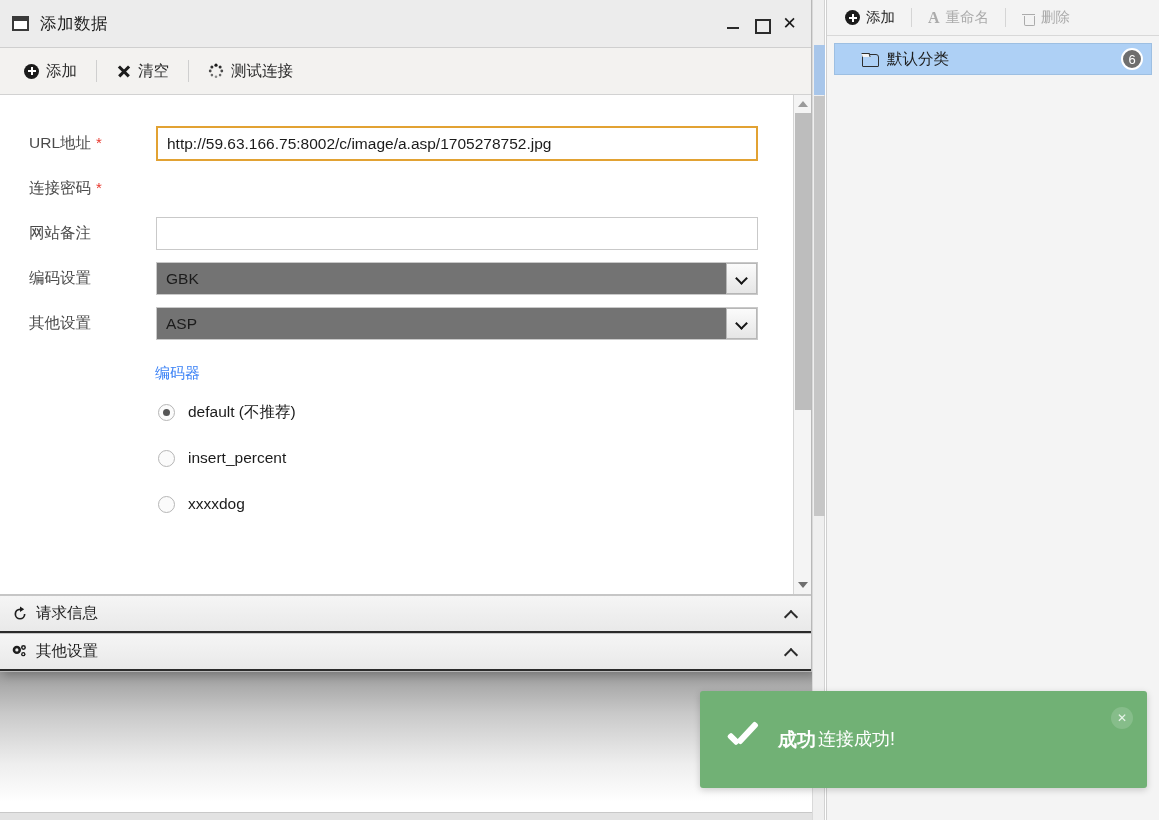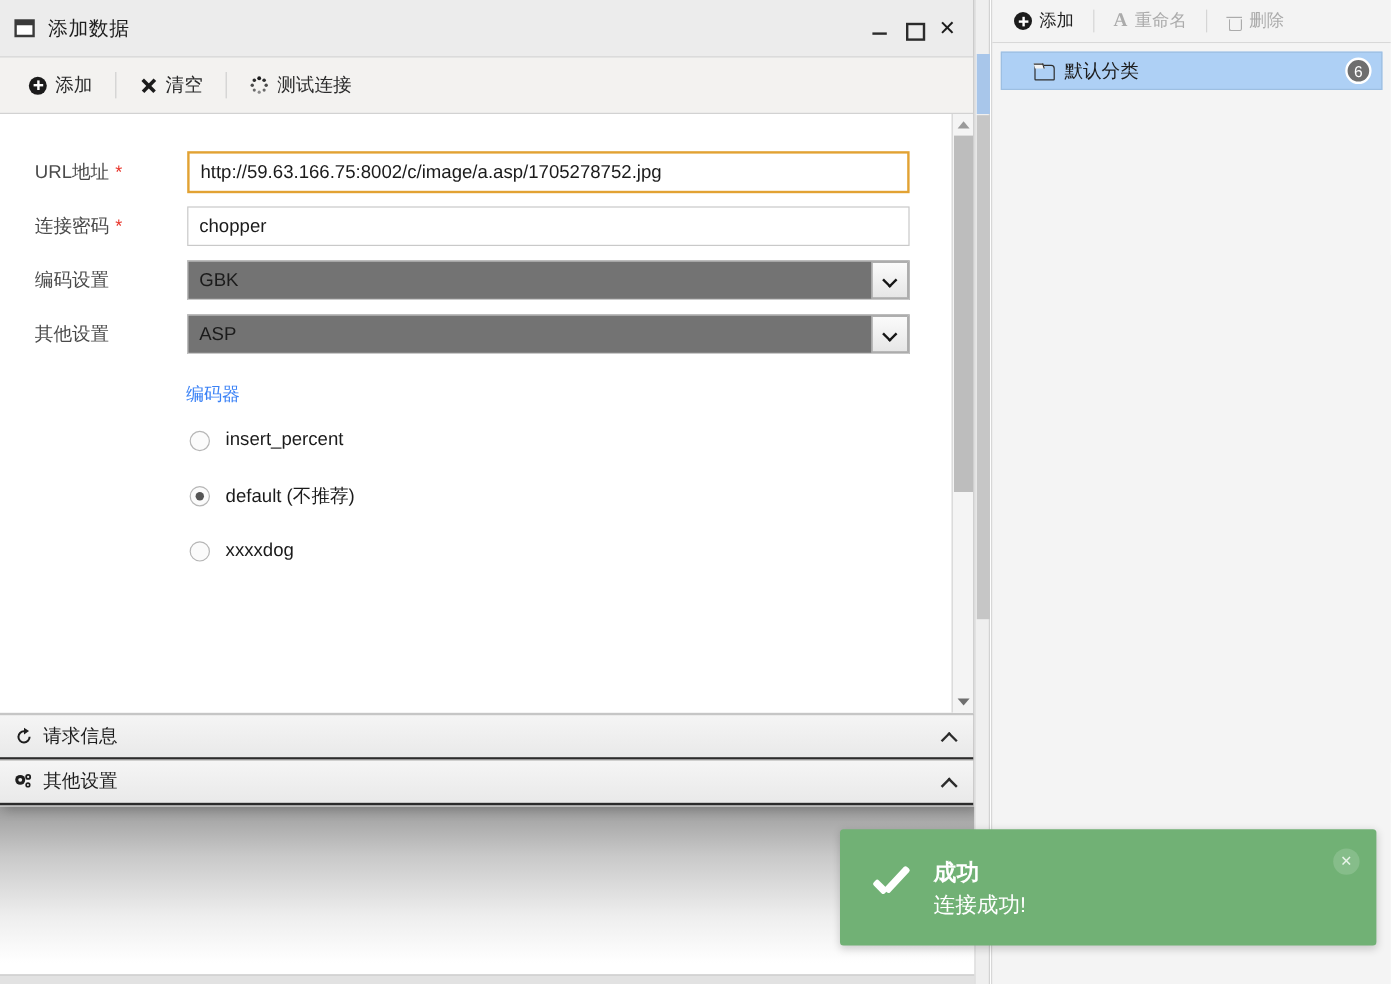--- a/index.html
+++ b/index.html
@@ -280,21 +280,21 @@
   .toast-check::before {
     content: ""; position: absolute; left: 5px; top: 16px;
     width: 13px; height: 6px; background: #fff; border-radius: 2px;
     transform: rotate(45deg);
   }
   .toast-check::after {
     content: ""; position: absolute; left: 12px; top: 10px;
     width: 27px; height: 6px; background: #fff; border-radius: 2px;
     transform: rotate(-47deg);
   }
-  .toast-body { display: flex; flex-direction: column; gap: 2px; }
+  .toast-body { display: flex; flex-direction: row; gap: 2px; }
   .toast-title { font-size: 19px; color: #ffffff; font-weight: bold; }
   .toast-msg { font-size: 18px; color: #ffffff; }
   .toast-close {
     position: absolute; right: 14px; top: 16px;
     width: 22px; height: 22px; border-radius: 50%;
     background: #86bd8a; color: #e9f5ea; font-size: 12px;
     display: flex; align-items: center; justify-content: center;
     cursor: default;
   }
 </style>
@@ -357,25 +357,30 @@
           </div>
           <div class="fctl">
             <input class="inp focused" type="text" value="http://59.63.166.75:8002/c/image/a.asp/1705278752.jpg" style="">
           </div>
         </div>
 
         <div class="frow">
           <div class="flabel">
             <span>连接密码</span><span class="req">*</span>
           </div>
+        </div>
+
+        <div class="frow">
+          <div class="flabel">
+            <span>网站备注</span>
+          </div>
           <div class="fctl">
-            <input class="inp" type="text" value="chopper" style="">
-          </div>
-        </div>
-
+            <input class="inp" type="text" value="" style="">
+          </div>
+        </div>
 
         <div class="frow">
           <div class="flabel">
             <span>编码设置</span>
           </div>
           <div class="fctl">
             <div class="sel-wrap">
               <div class="sel-box">GBK</div>
               <div class="sel-btn">
                 <span class="chev-sm"></span>
@@ -394,26 +399,26 @@
               <div class="sel-btn">
                 <span class="chev-sm"></span>
               </div>
             </div>
           </div>
         </div>
 
         <div class="grp-title">编码器</div>
 
         <div class="radio-row">
+          <span class="radio on"></span>
+          <span class="radio-label">default (不推荐)</span>
+        </div>
+        <div class="radio-row">
           <span class="radio"></span>
           <span class="radio-label">insert_percent</span>
-        </div>
-        <div class="radio-row">
-          <span class="radio on"></span>
-          <span class="radio-label">default (不推荐)</span>
         </div>
         <div class="radio-row">
           <span class="radio"></span>
           <span class="radio-label">xxxxdog</span>
         </div>
       </div>
 
       <div class="vscroll">
         <div class="vs-arrow">
           <span class="tri-up"></span>

